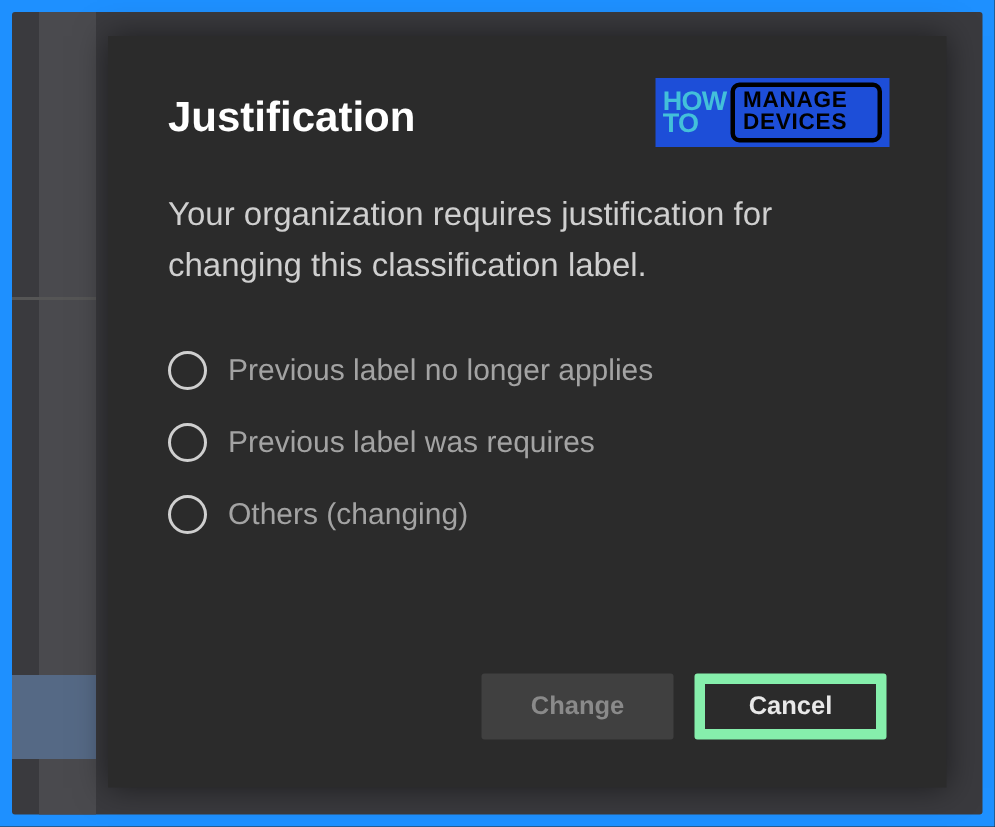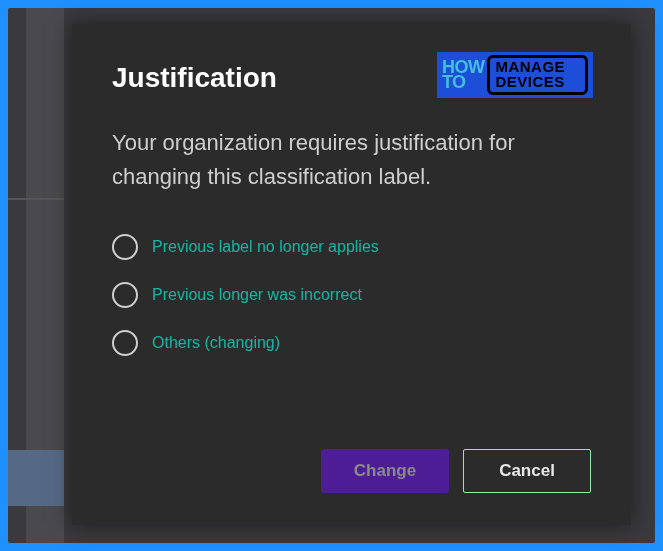--- a/index.html
+++ b/index.html
@@ -97,50 +97,50 @@
       cursor: pointer;
     }
     .radio-circle {
       width: 26px;
       height: 26px;
       border: 2px solid #cfcfcf;
       border-radius: 50%;
       flex-shrink: 0;
     }
     .radio-label {
-      color: #14b8a6;
-      font-size: 16px;
+      color: #a3a3a3;
+      font-size: 20px;
     }
     .button-row {
       display: flex;
       gap: 14px;
       justify-content: flex-end;
       margin-top: auto;
     }
     .btn {
       min-width: 128px;
       height: 44px;
       font-size: 17px;
       font-weight: 600;
       display: flex;
       align-items: center;
       justify-content: center;
       border-radius: 2px;
       cursor: pointer;
       user-select: none;
     }
     .btn-primary {
-      background: #4c1d95;
+      background: #404040;
       color: #8a8a8a;
       border: none;
     }
     .btn-secondary {
       background: transparent;
       color: #e8e8e8;
-      border: 1px solid #86efac;
+      border: 7px solid #86efac;
     }
   </style>
 </head>
 <body>
 
 <div class="backdrop">
   <div class="bg-strip s1"></div>
   <div class="bg-strip s2"></div>
   <div class="bg-strip s3"></div>
 
@@ -161,21 +161,21 @@
 
     <p class="desc">Your organization requires justification for changing this classification label.</p>
 
     <div class="radio-group">
       <div class="radio-option">
         <span class="radio-circle"></span>
         <span class="radio-label">Previous label no longer applies</span>
       </div>
       <div class="radio-option">
         <span class="radio-circle"></span>
-        <span class="radio-label">Previous longer was incorrect</span>
+        <span class="radio-label">Previous label was requires</span>
       </div>
       <div class="radio-option">
         <span class="radio-circle"></span>
         <span class="radio-label">Others (changing)</span>
       </div>
     </div>
 
     <div class="button-row">
       <div class="btn btn-primary">Change</div>
       <div class="btn btn-secondary">Cancel</div>

